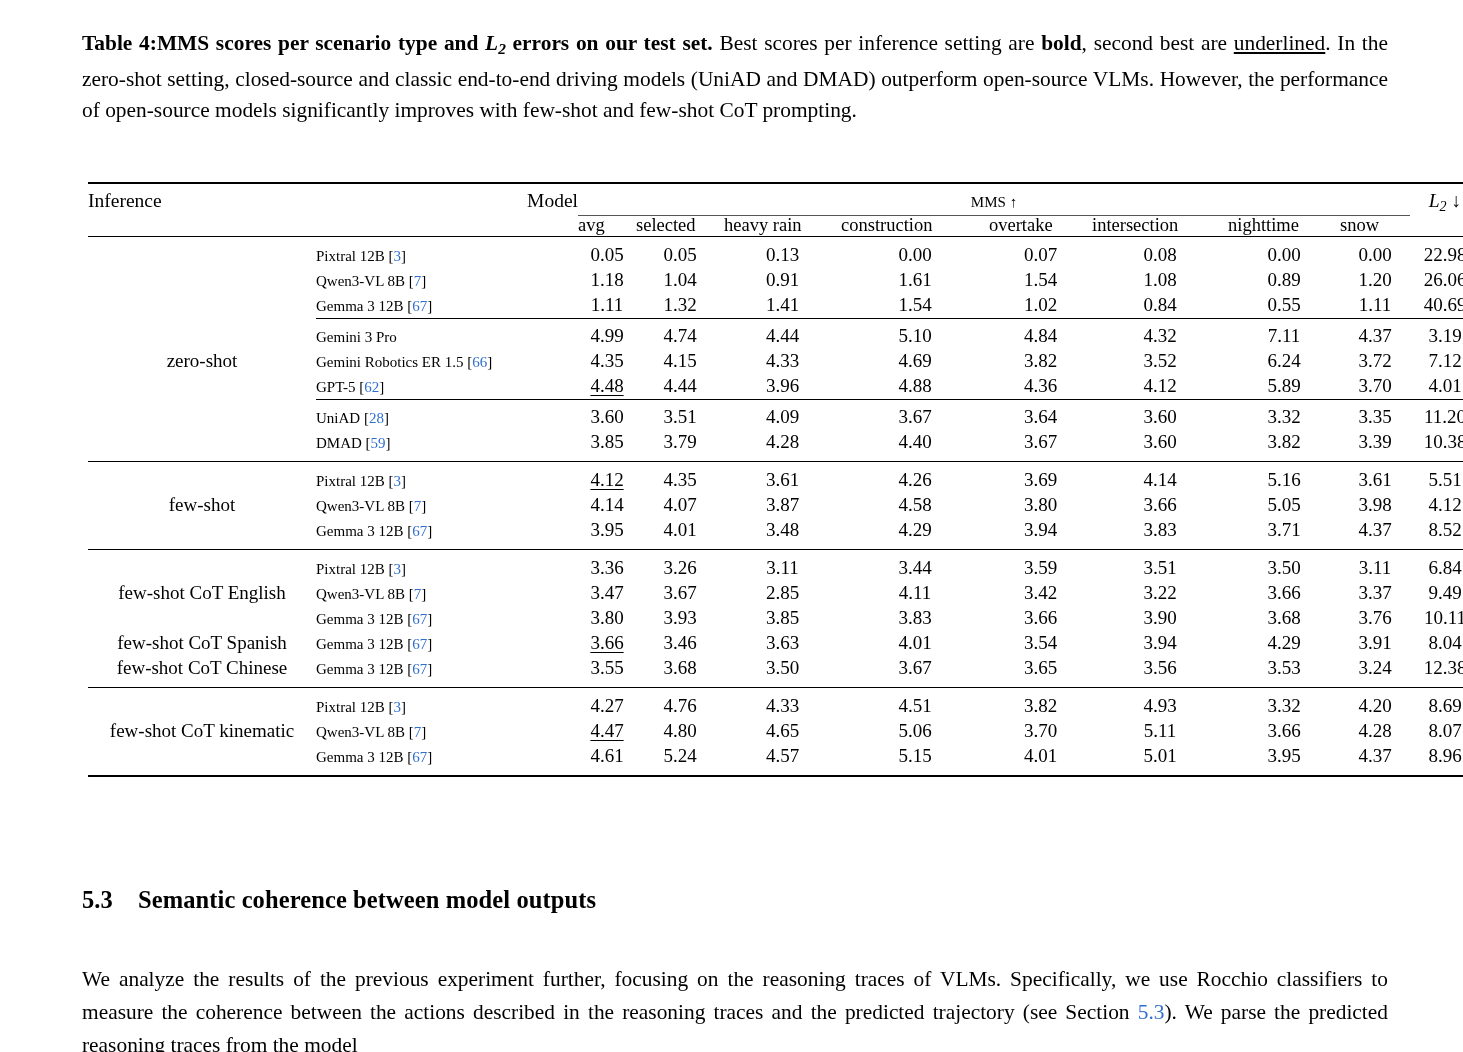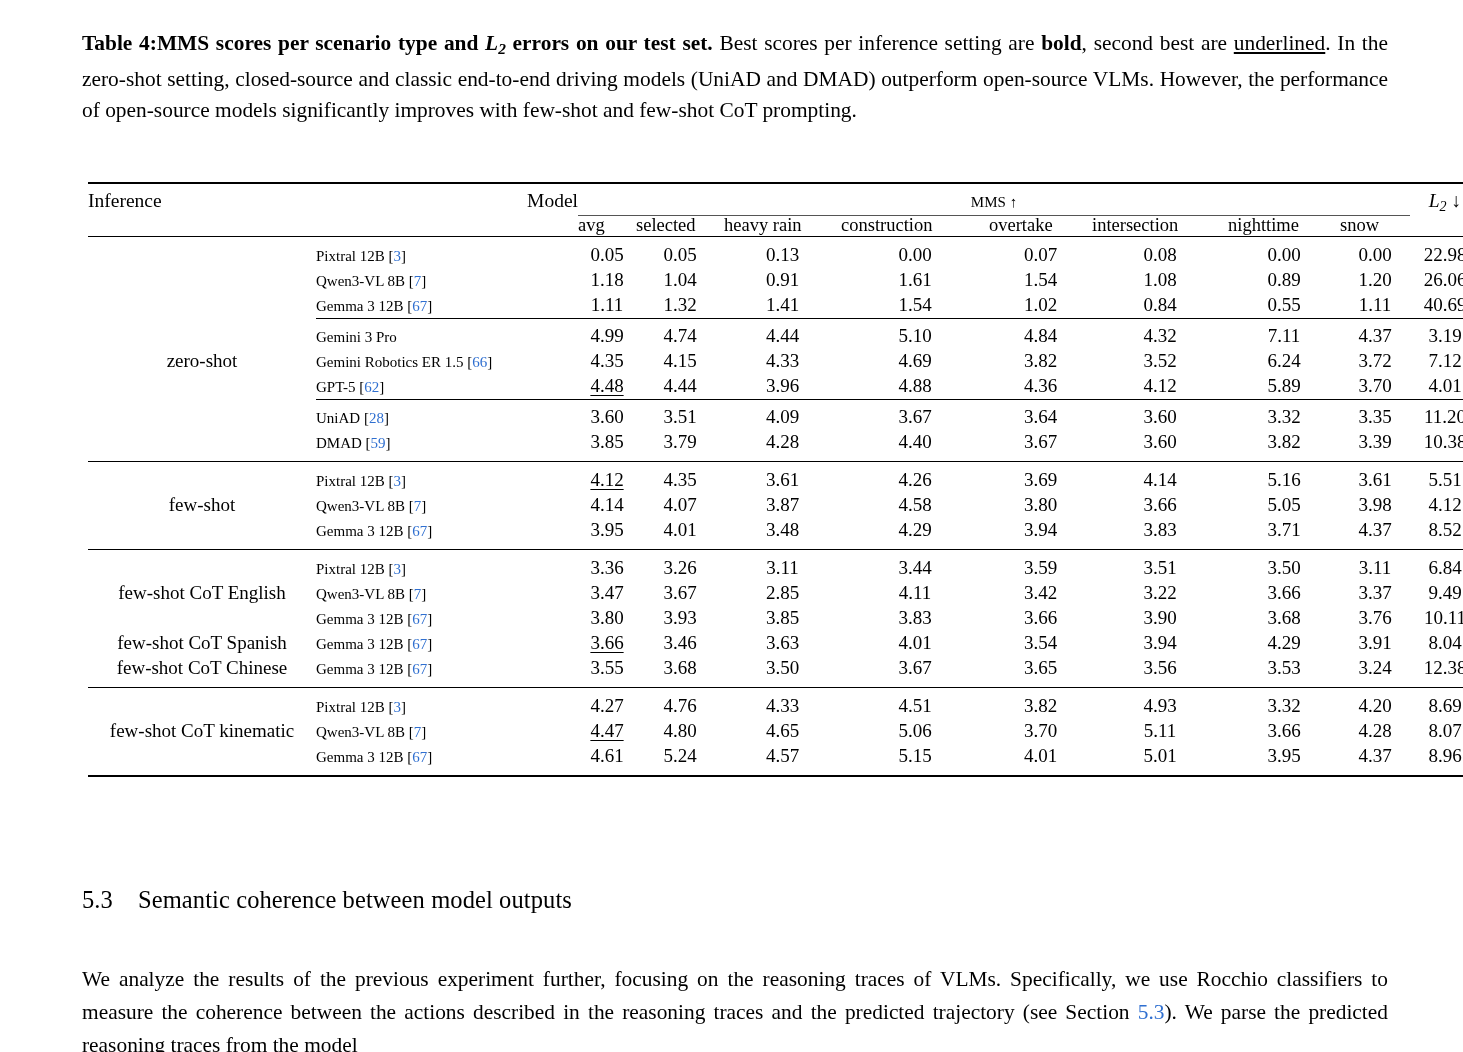--- a/index.html
+++ b/index.html
@@ -112,21 +112,21 @@
   col.c-night { width: 112px; }
   col.c-snow  { width: 70px; }
   col.c-l2    { width: 70px; }
 
   
   .section-head {
     position: absolute;
     left: 82px;
     top: 886px;
     font-size: 24.5px;
-    font-weight: normal;
+    font-weight: bold;
     letter-spacing: 0.1px;
   }
   .section-num { display: inline-block; width: 56px; }
 
   .body-text {
     position: absolute;
     left: 82px;
     top: 963px;
     width: 1306px;
     font-size: 21.4px;

